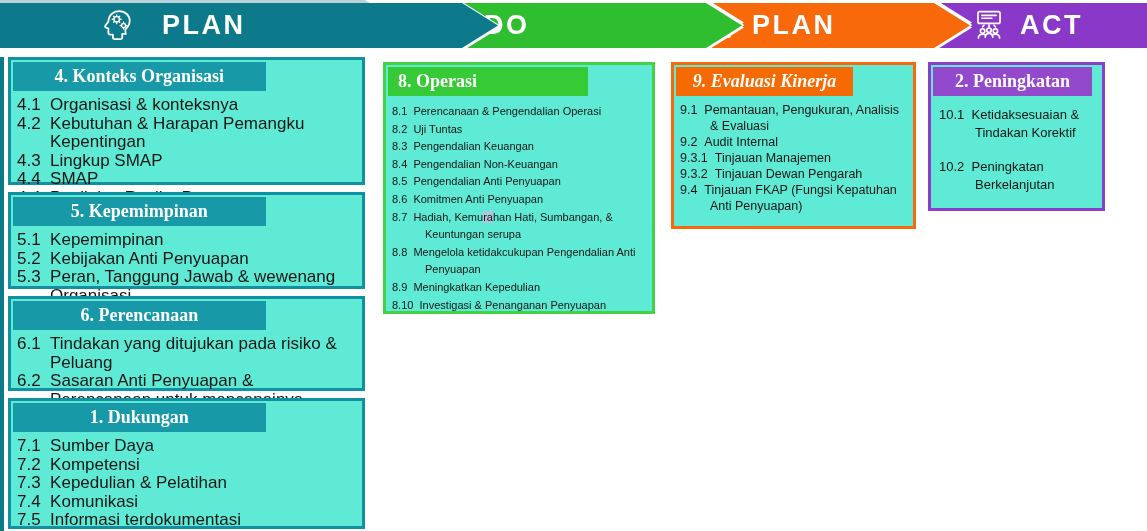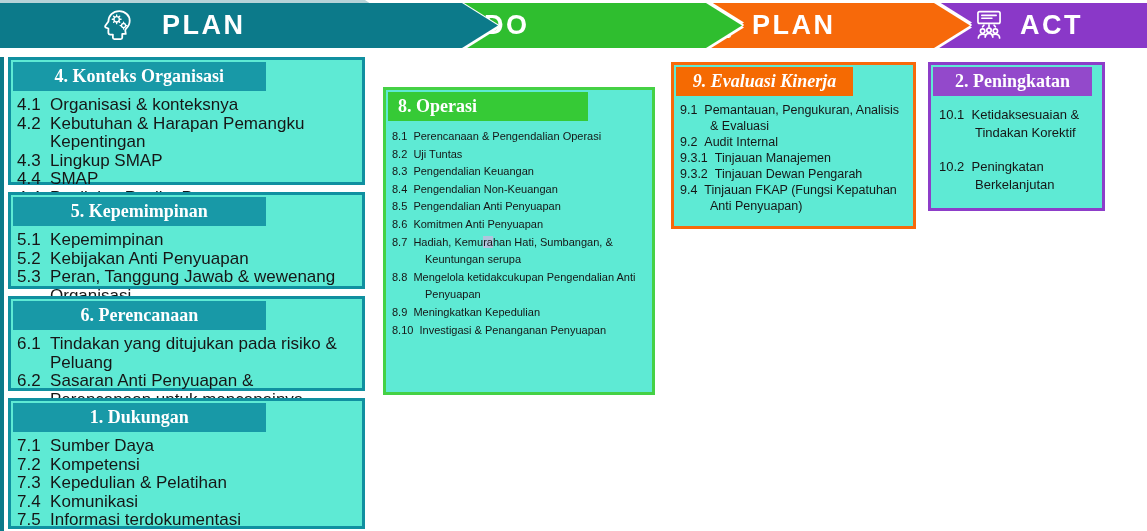--- a/index.html
+++ b/index.html
@@ -41,21 +41,21 @@
 
   .box-teal {border:3px solid var(--plan_border);}
   .box-teal .band{background:var(--plan_band);width:72%;}
   .box-teal ul{font-size:17px;line-height:18.6px;padding:5px 4px 0 6px;}
 
   #box4{left:8px;top:57px;width:357px;height:128px;}
   #box5{left:8px;top:192px;width:357px;height:97px;}
   #box6{left:8px;top:296px;width:357px;height:95px;}
   #box7{left:8px;top:398px;width:357px;height:131px;}
 
-  #box8{left:383px;top:62px;width:272px;height:308px;border:3px solid var(--do_border);margin-top:25px;}
+  #box8{left:383px;top:62px;width:272px;height:252px;border:3px solid var(--do_border);}
   #box8 .band{background:var(--do_band);width:75%;justify-content:flex-start;padding-left:10px;box-sizing:border-box;}
   #box8 ul{font-size:11px;line-height:17.6px;padding:7px 6px 0 6px;}
 
   #box9{left:671px;top:62px;width:245px;height:167px;border:3px solid var(--check_border);}
   #box9 .band{background:var(--check_band);width:74%;font-style:italic;}
   #box9 ul{font-size:12.5px;line-height:16px;padding:6px 4px 0 6px;}
   #box9 li{padding-left:30px;text-indent:-30px;}
 
   #box10{left:928px;top:62px;width:177px;height:149px;border:3px solid var(--act_border);}
   #box10 .band{background:var(--act_band);width:93%;}

